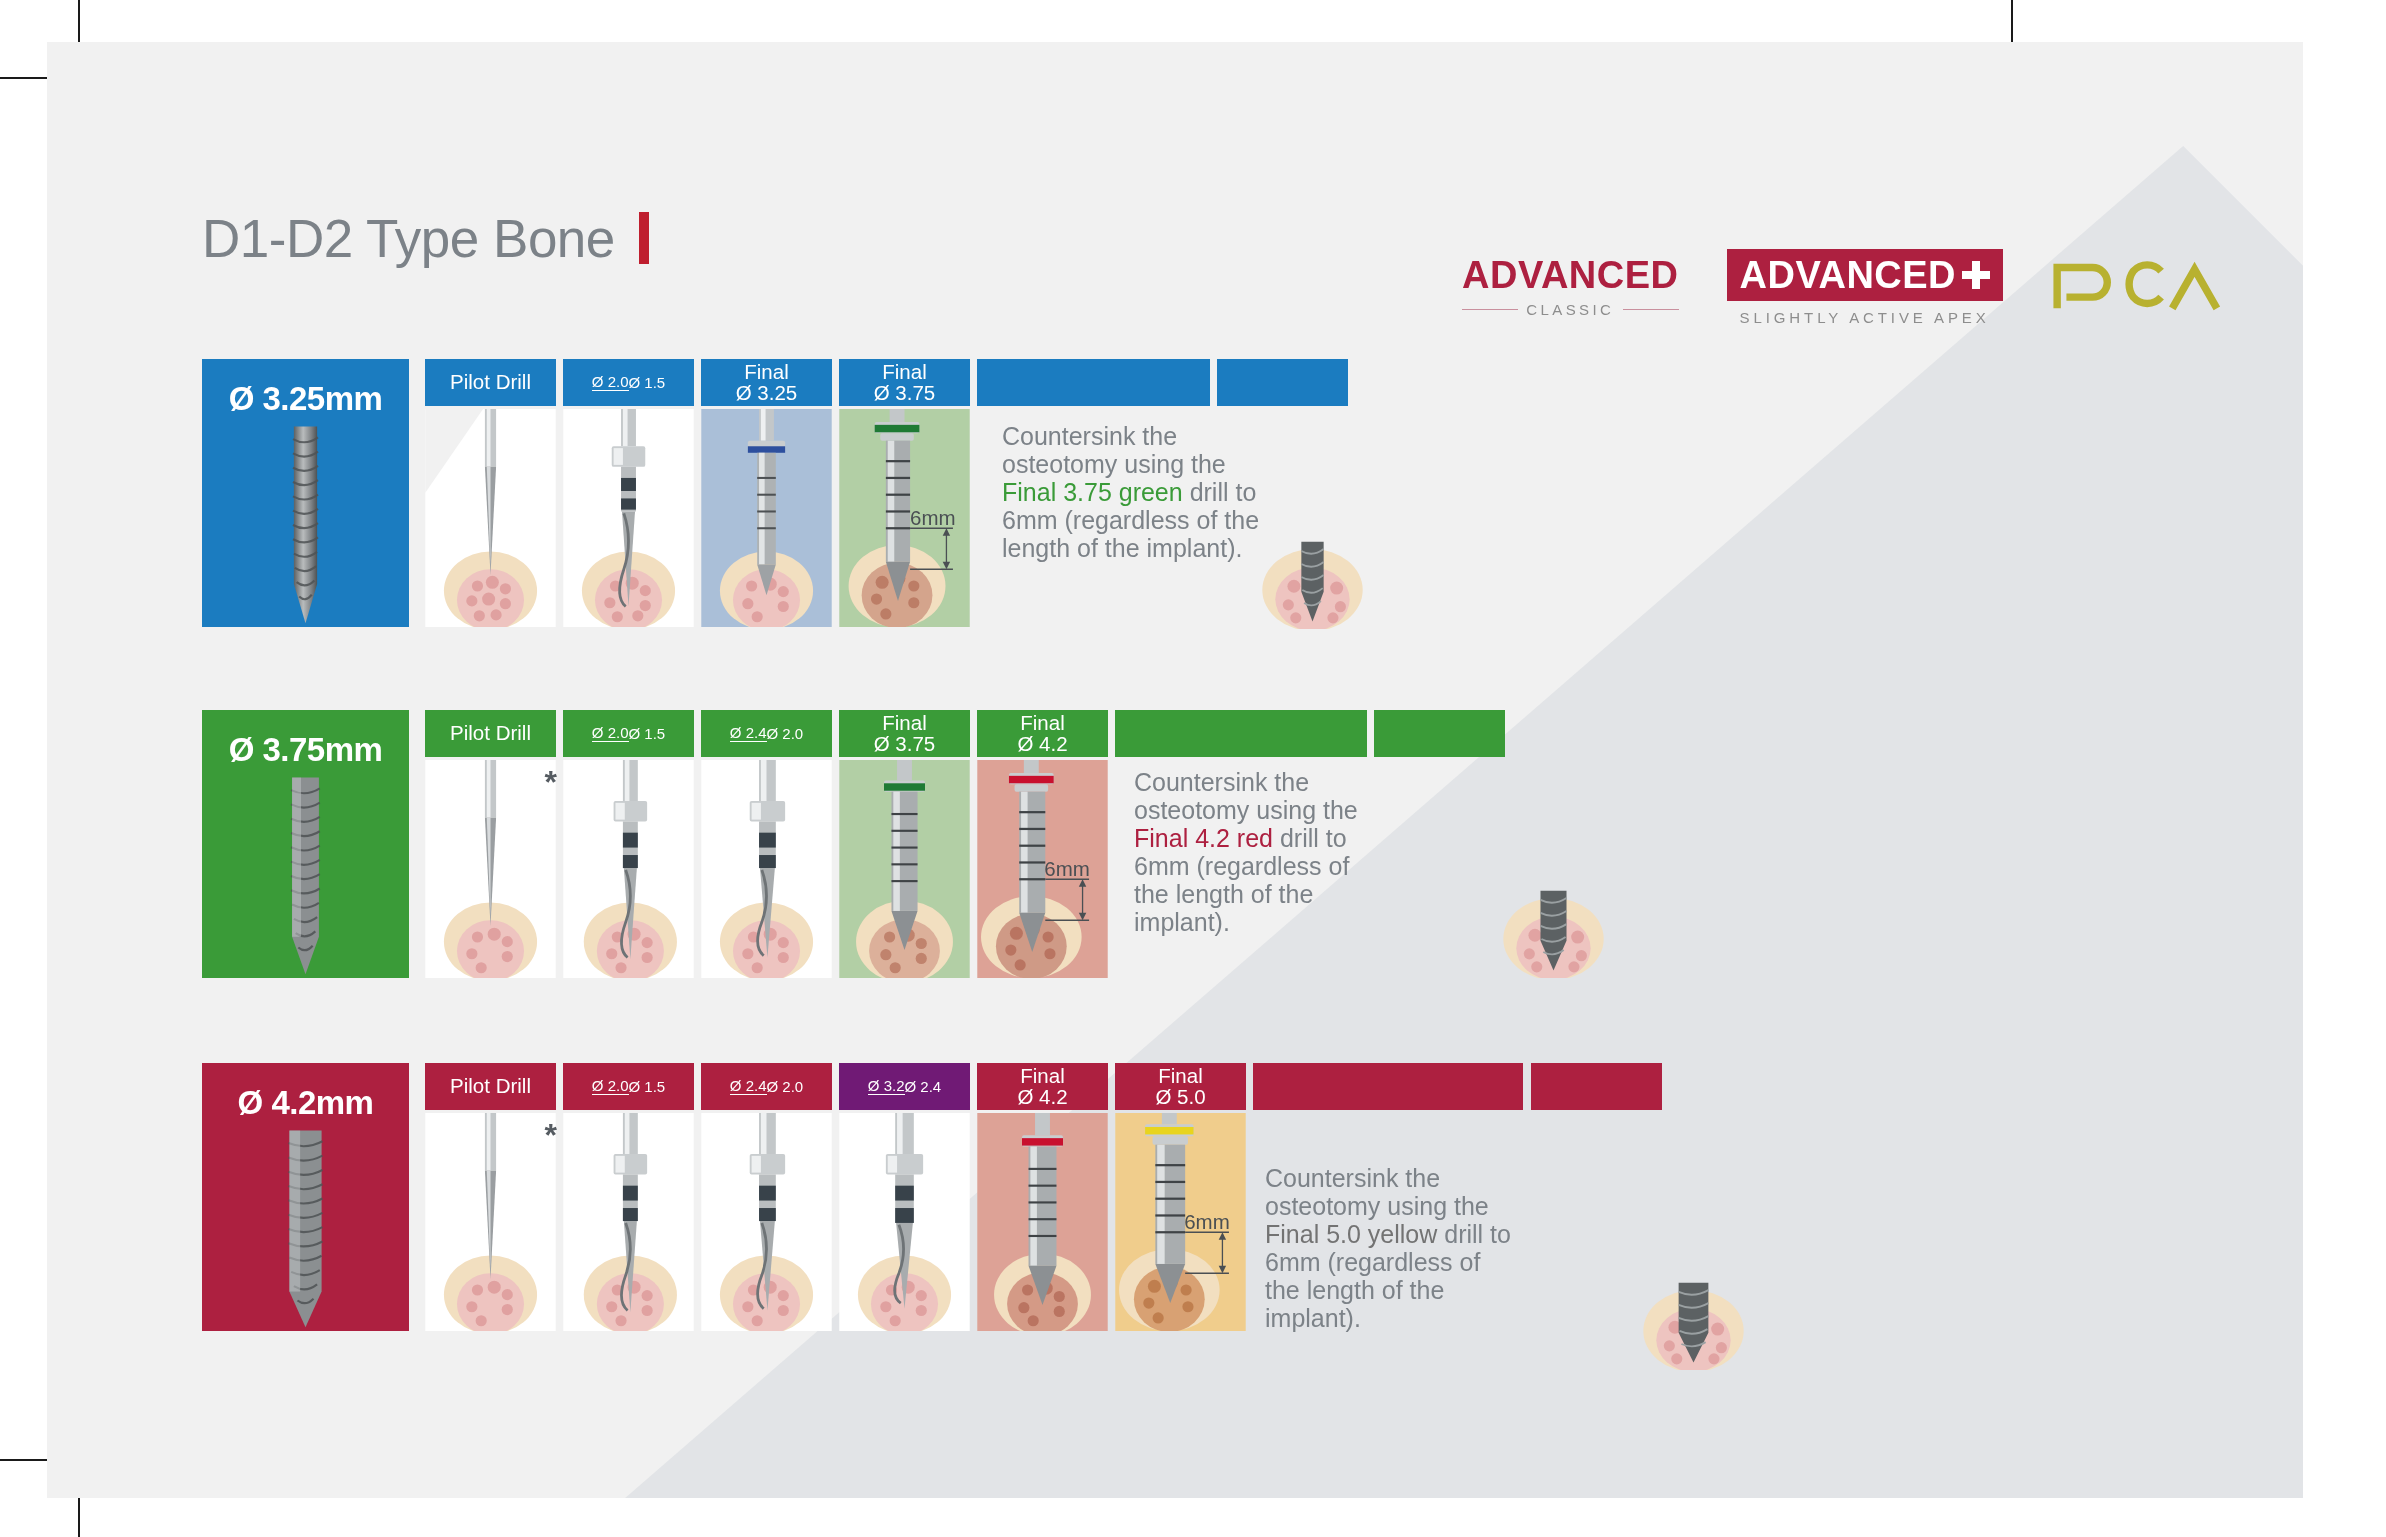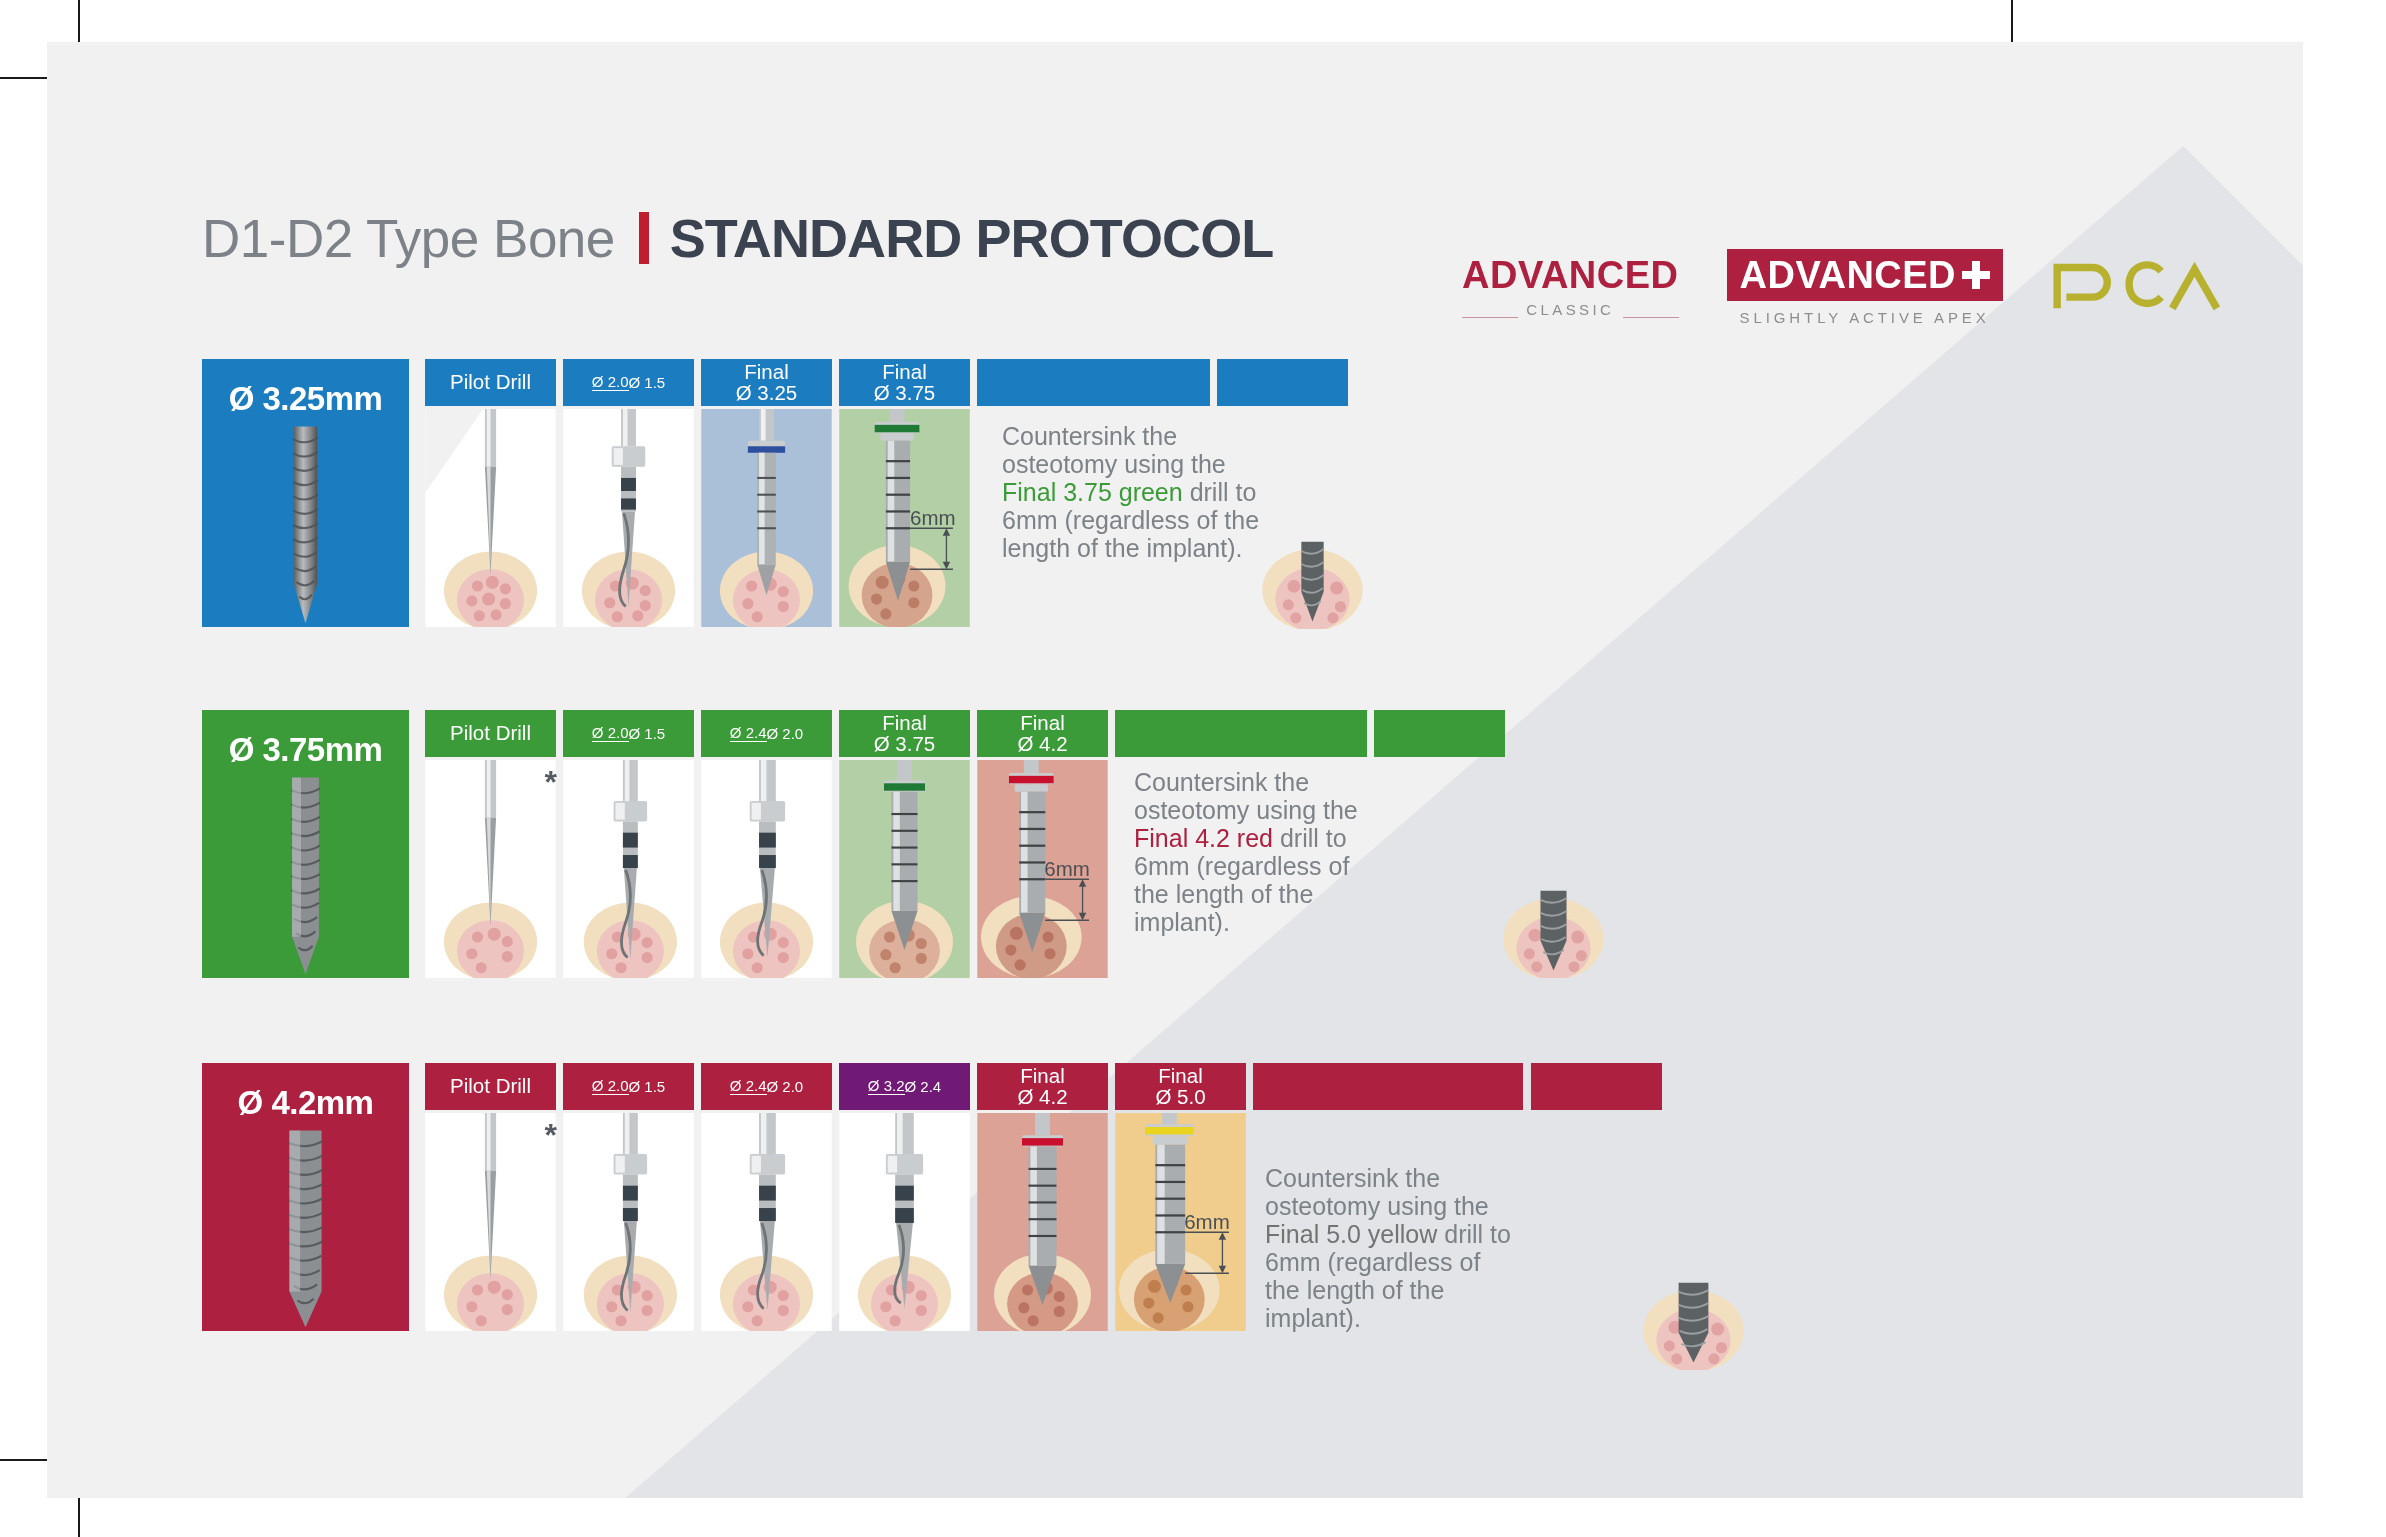--- a/index.html
+++ b/index.html
@@ -26,21 +26,21 @@
   .hdr-bar { width: 10.3px; height: 52px; background: #bf1e2e; margin: 0 20.5px 0 24px; }
   .hdr-bold { font-size: 54px; font-weight: 700; color: #3c4350;
     letter-spacing: -0.9px; white-space: nowrap; }
 
   
   #logos { position: absolute; left: 1415px; top: 207px; display: flex;
     align-items: center; gap: 48px; }
   .logo-adv { display: flex; flex-direction: column; align-items: center; }
   .logo-adv .word { font-size: 38px; font-weight: 700; color: #ad2040;
     letter-spacing: 0.5px; line-height: 1; }
-  .logo-adv .sub { display: flex; align-items: flex-end; gap: 8.4px; margin-top: 7px; width: 100%; }
+  .logo-adv .sub { display: flex; align-items: center; gap: 8.4px; margin-top: 7px; width: 100%; }
   .logo-adv .sub .rule { flex: 1; height: 0.9px; background: #c9909e; }
   .logo-adv .sub .txt { font-size: 15px; color: #8d8d8d; letter-spacing: 3.4px; }
 
   .logo-advp { display: flex; flex-direction: column; align-items: center; }
   .logo-advp .plate { background: #ad2040; padding: 6.5px 13px 7.5px 13px;
     display: flex; align-items: center; gap: 5.6px; }
   .logo-advp .word { font-size: 38px; font-weight: 700; color: #ffffff;
     letter-spacing: 0.5px; line-height: 1; }
   .logo-advp .plus { position: relative; width: 28px; height: 28px; }
   .logo-advp .plus::before, .logo-advp .plus::after { content: ""; position: absolute;
@@ -93,21 +93,20 @@
   <div id="board">
 
     <svg id="wedge" viewBox="0 0 2420 1562" preserveAspectRatio="none">
       <polygon points="2420,0 2420,1562 620,1562" fill="#e2e4e7"></polygon>
       <polygon points="2180,0 2420,0 2420,240" fill="#f1f1f1"></polygon>
     </svg>
 
     <div id="header">
       <span class="hdr-light">D1-D2 Type Bone</span>
       <span class="hdr-bar"></span>
-      <span class="hdr-bold">STANDARD PROTOCOL</span>
     </div>
 
     <div id="logos">
 
       <div class="logo-adv">
         <div class="word">ADVANCED</div>
         <div class="sub">
           <span class="rule"></span>
           <span class="txt">CLASSIC</span>
           <span class="rule"></span>

